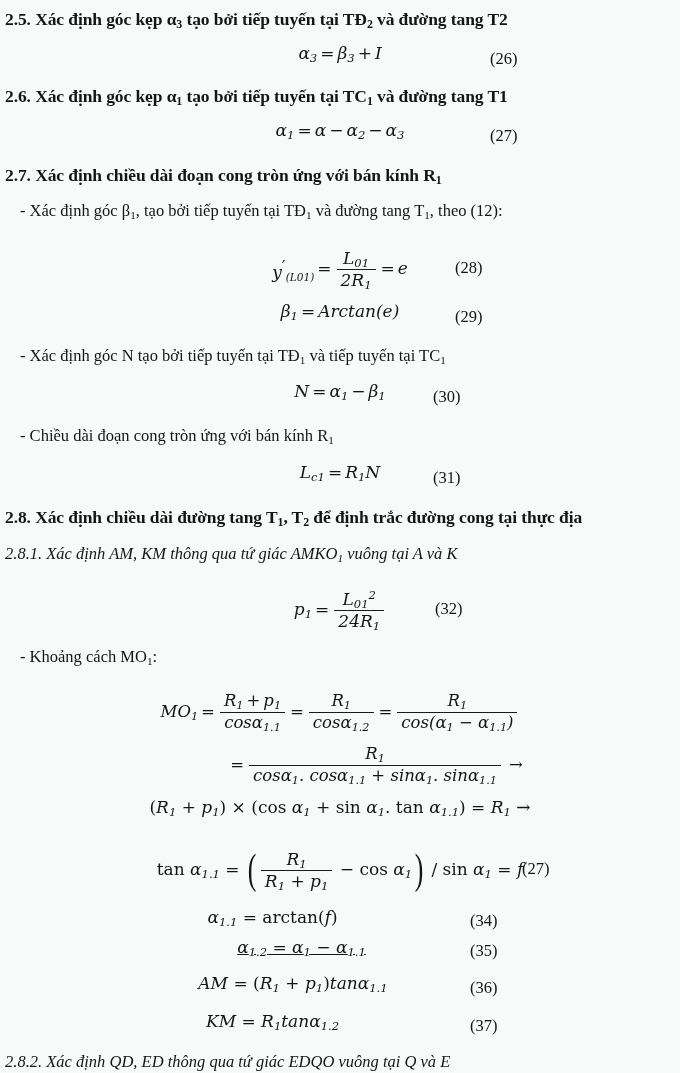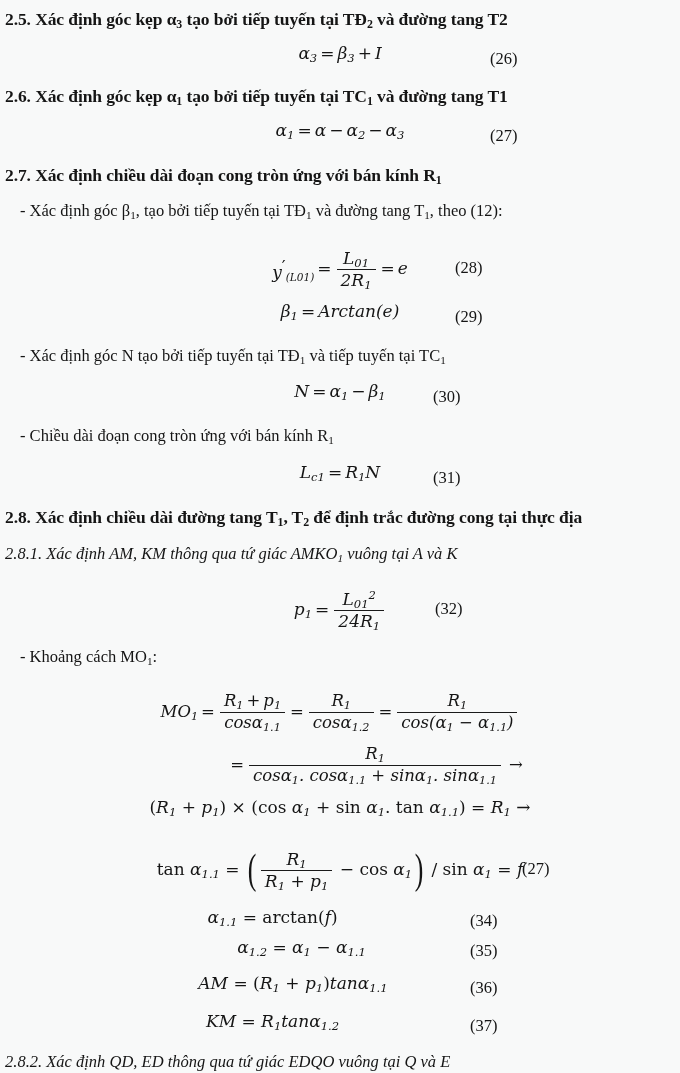--- a/index.html
+++ b/index.html
@@ -237,21 +237,21 @@
   </div>
 
   <div class="eq-row" style="margin-top:8px;height:28px;">
     <span class="eq-body" style="padding-right:135px;">
       <span>α</span><sub>1.1</sub><span class="upright"> = </span><span class="upright">arctan(</span><span>f</span><span class="upright">)</span>
     </span>
     <span class="eq-num" style="left:470px;">(34)</span>
   </div>
 
   <div class="eq-row" style="margin-top:2px;height:28px;">
-    <span class="eq-body" style="padding-right:77px;">
+    <span class="eq-body" style="padding-right:77px;text-decoration:underline;">
       <span>α</span><sub>1.2</sub><span class="upright"> = </span><span>α</span><sub>1</sub><span class="upright"> − </span><span>α</span><sub>1.1</sub>
     </span>
     <span class="eq-num" style="left:470px;">(35)</span>
   </div>
 
   <div class="eq-row" style="margin-top:8px;height:30px;">
     <span class="eq-body" style="padding-right:94px;">
       <span>AM</span><span class="upright"> = </span><span class="upright">(</span><span>R</span><sub>1</sub><span class="upright"> + </span><span>p</span><sub>1</sub><span class="upright">)</span><span>tanα</span><sub>1.1</sub>
     </span>
     <span class="eq-num" style="left:470px;">(36)</span>

